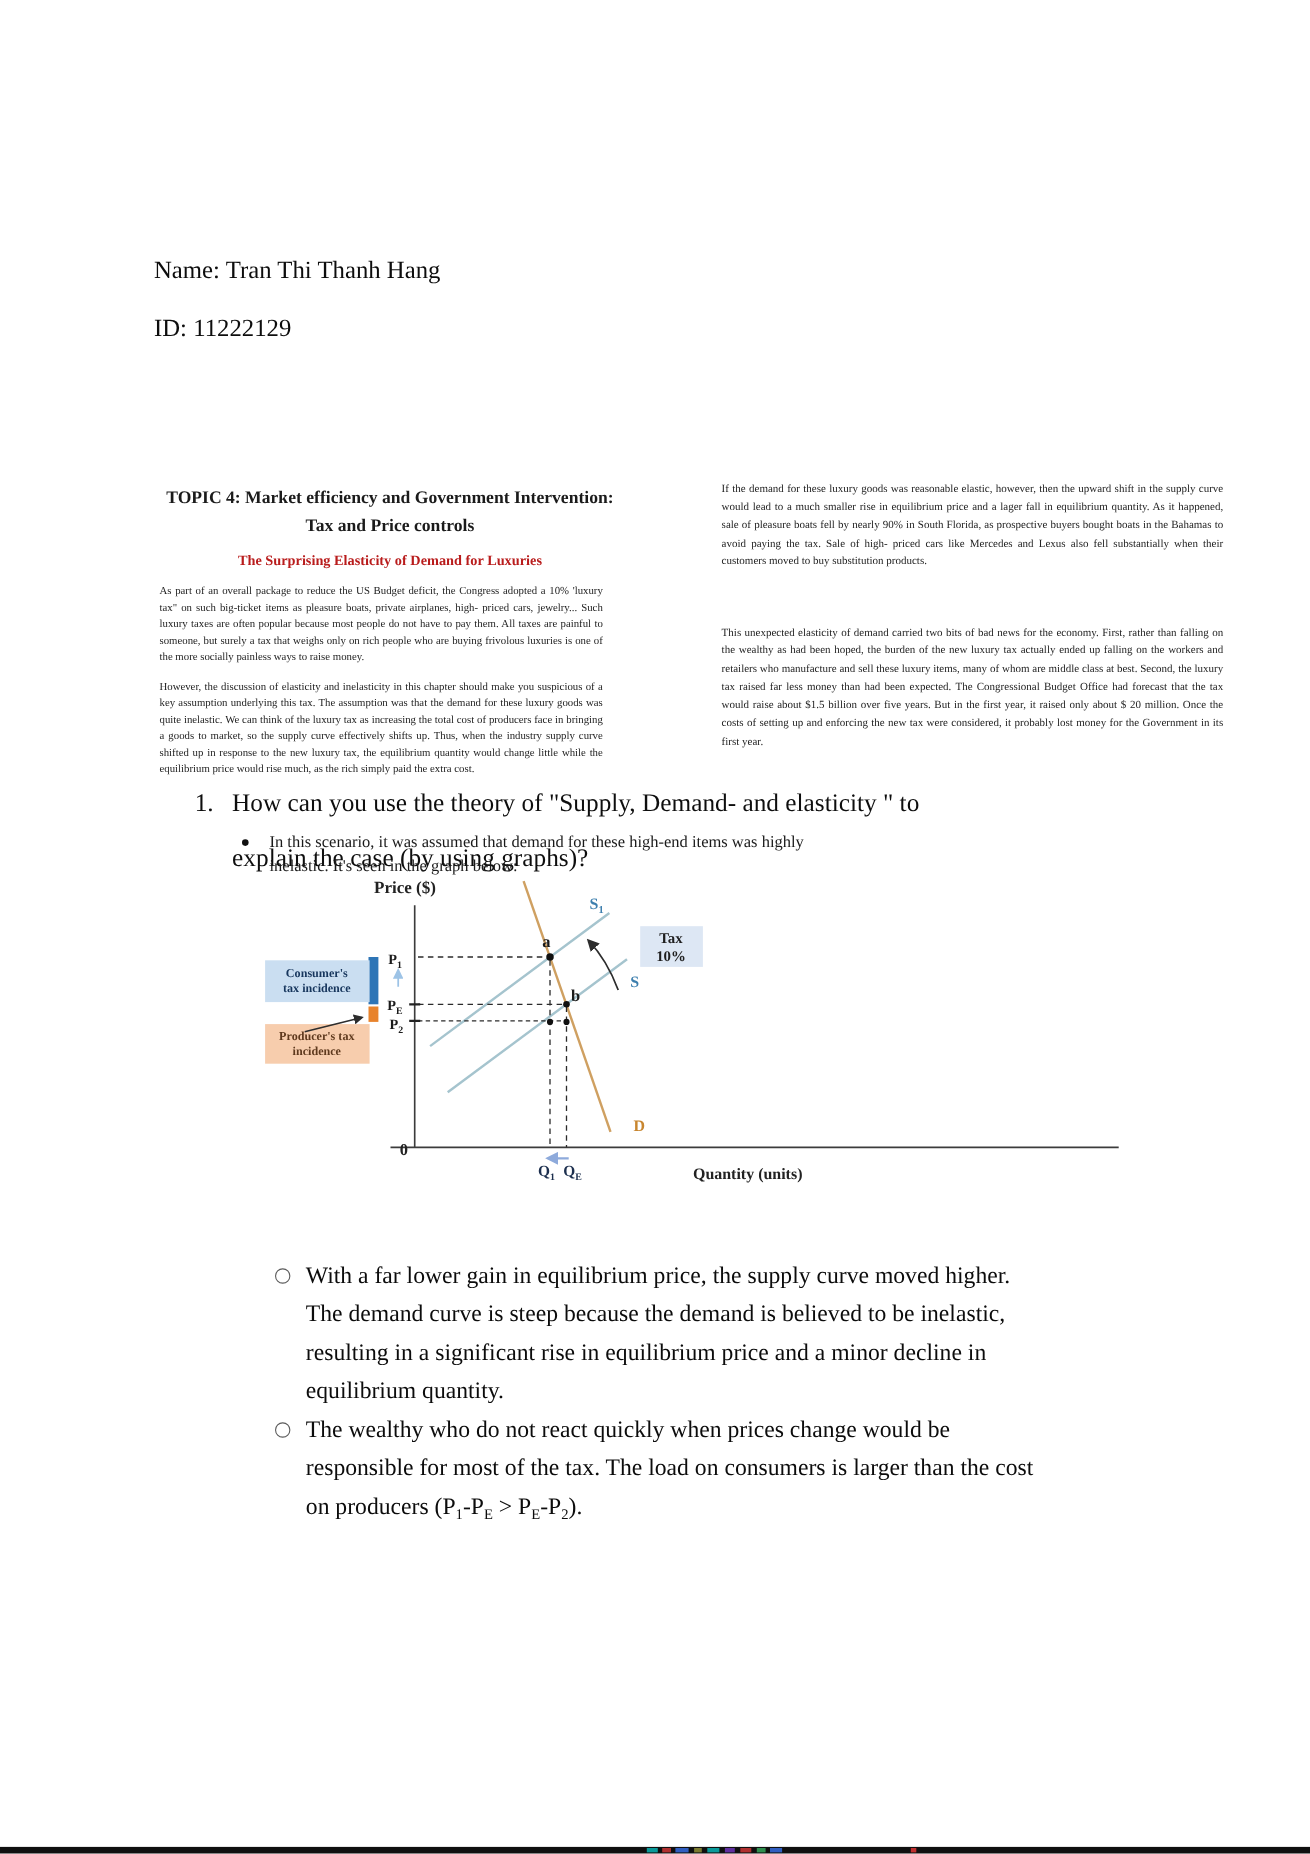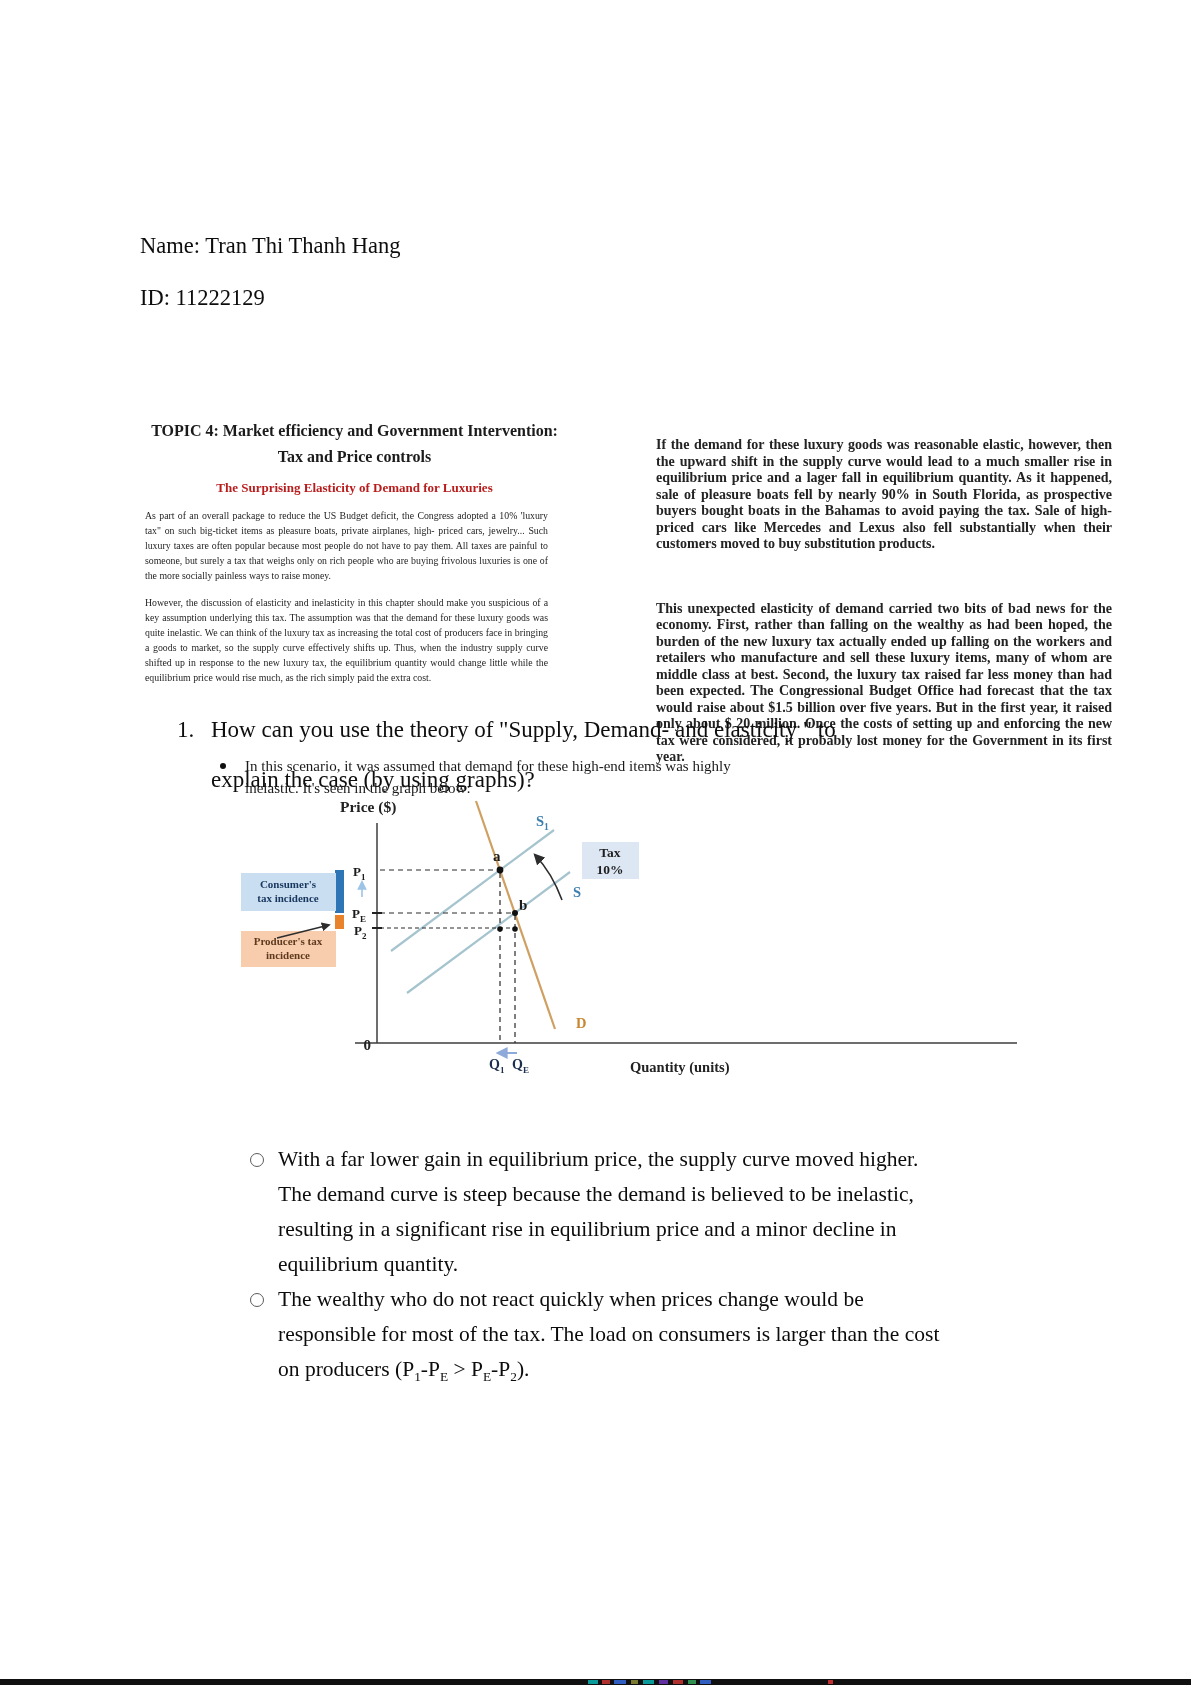--- a/index.html
+++ b/index.html
@@ -5,25 +5,25 @@
   html,body{margin:0;padding:0;}
   body{
     width:1191px;height:1685px;position:relative;background:#ffffff;
     font-family:"Liberation Serif","DejaVu Serif",serif;color:#111;overflow:hidden;
   }
   .header{position:absolute;left:140px;top:230px;font-size:22.5px;color:#0d0d0d;}
   .header-line{line-height:32px;margin:0 0 20px 0;}
 
   
   .article-left{position:absolute;left:145px;top:418px;width:419px;color:#232323;}
-  .article-title{font-weight:bold;font-size:16px;line-height:26px;text-align:center;color:#1b1b1b;}
+  .article-title{font-weight:bold;font-size:16px;line-height:26px;text-align:center;color:#1b1b1b;margin-top:22px;}
   .article-subtitle{font-weight:bold;font-size:13px;margin-top:10px;text-align:center;color:#b91c1c;}
   .article-left p{font-size:9.8px;line-height:15px;margin:12px 16px 0 0;text-align:justify;}
   .article-right{position:absolute;left:656px;top:437px;width:456px;color:#232323;}
-  .article-right p{font-size:14px;line-height:16.5px;margin:0;text-align:justify;font-weight:bold;}
+  .article-right p{font-size:10px;line-height:16.5px;margin:0;text-align:justify;}
   .article-right p + p{margin-top:48px;}
 
   .question{position:absolute;left:177px;top:705px;width:760px;font-size:23px;line-height:50px;display:flex;color:#0e0e0e;}
   .question-number{width:34px;flex:0 0 34px;}
   .question-text{width:692px;}
 
   .intro{position:absolute;left:220px;top:755px;width:530px;font-size:15px;line-height:22px;display:flex;color:#1a1a1a;}
   .dot-marker{flex:0 0 6px;width:6px;height:6px;border-radius:50%;background:#101010;margin:8px 19px 0 0;}
 
   .answers{position:absolute;left:250px;top:1142px;width:706px;font-size:21.5px;line-height:35px;color:#0c0c0c;}

